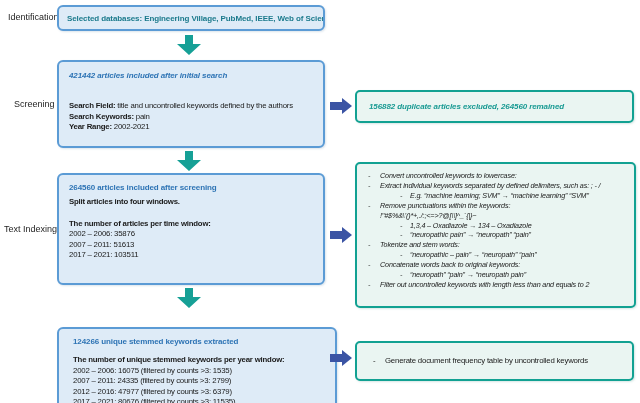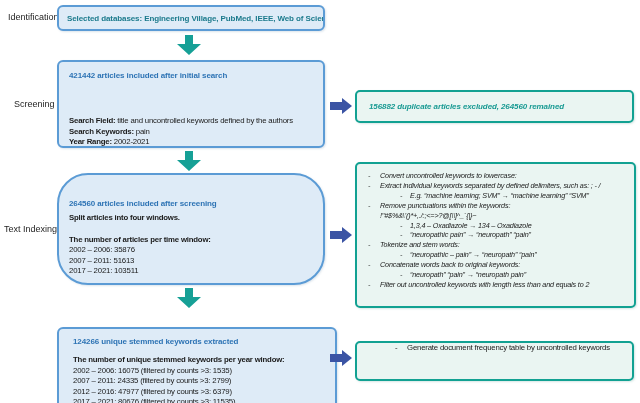--- a/index.html
+++ b/index.html
@@ -37,37 +37,37 @@
   .teal-box {
     background: #EAF5F2;
     border: 2px solid #12A192;
     border-radius: 5px;
     box-shadow: 1px 1px 2px rgba(100,160,150,0.25);
   }
 
   
   #box-identification { left: 57px; top: 5px;   width: 268px; height: 26px; display: flex; align-items: center; padding: 0 8px; }
   #box-screening      { left: 57px; top: 60px;  width: 268px; height: 88px;  padding: 9px 10px; }
-  #box-indexing       { left: 57px; top: 173px; width: 268px; height: 112px; padding: 24px 10px; border-radius: 31px; }
+  #box-indexing       { left: 57px; top: 173px; width: 268px; height: 112px; padding: 8px 10px; }
   #box-results        { left: 57px; top: 327px; width: 280px; height: 85px;  padding: 8px 14px; }
 
   
   #box-dedup   { left: 355px; top: 90px;  width: 279px; height: 33px; display: flex; align-items: center; padding: 0 12px; }
   #box-keyproc { left: 355px; top: 162px; width: 281px; height: 146px; padding: 7px 6px 6px 0; }
-  #box-output  { left: 355px; top: 341px; width: 279px; height: 40px; display: flex; flex-direction: row; justify-content: center; gap: 12px; }
+  #box-output  { left: 355px; top: 341px; width: 279px; height: 40px; display: flex; flex-direction: column; justify-content: center; gap: 12px; }
 
   .petrol-title { color: #1B7A8C; font-weight: bold; font-size: 8px; letter-spacing: -0.1px; white-space: nowrap; }
   .teal-title   { color: #189A93; font-weight: bold; font-size: 8px; letter-spacing: -0.1px; white-space: nowrap; font-style: italic; }
   .blue-title   { color: #2E74B5; font-weight: bold; font-size: 8px; letter-spacing: -0.1px; white-space: nowrap; }
 
   .body-line { font-size: 7.8px; line-height: 10.5px; letter-spacing: -0.2px; white-space: nowrap; color: #1a1a1a; }
   .body-line .fl { font-weight: bold; }
   .bold-line { font-weight: bold; }
 
-  #box-screening .blue-title { display: block; margin-bottom: 36px; }
+  #box-screening .blue-title { display: block; margin-bottom: 21px; font-style: italic; }
   #box-indexing  .blue-title { display: block; margin-bottom: 5px; }
   #box-indexing  .subtitle   { margin-bottom: 11px; }
   #box-results   .blue-title { display: block; margin-bottom: 9px; }
 
   
   .kp-row { position: relative; font-size: 7.2px; line-height: 9.9px; letter-spacing: -0.15px; white-space: nowrap; color: #1a1a1a; font-style: italic; }
   .kp-row.r1 { padding-left: 23px; }
   .kp-row.r1::before { content: "-"; position: absolute; left: 11px; }
   .kp-row.r2 { padding-left: 53px; }
   .kp-row.r2::before { content: "-"; position: absolute; left: 43px; }

